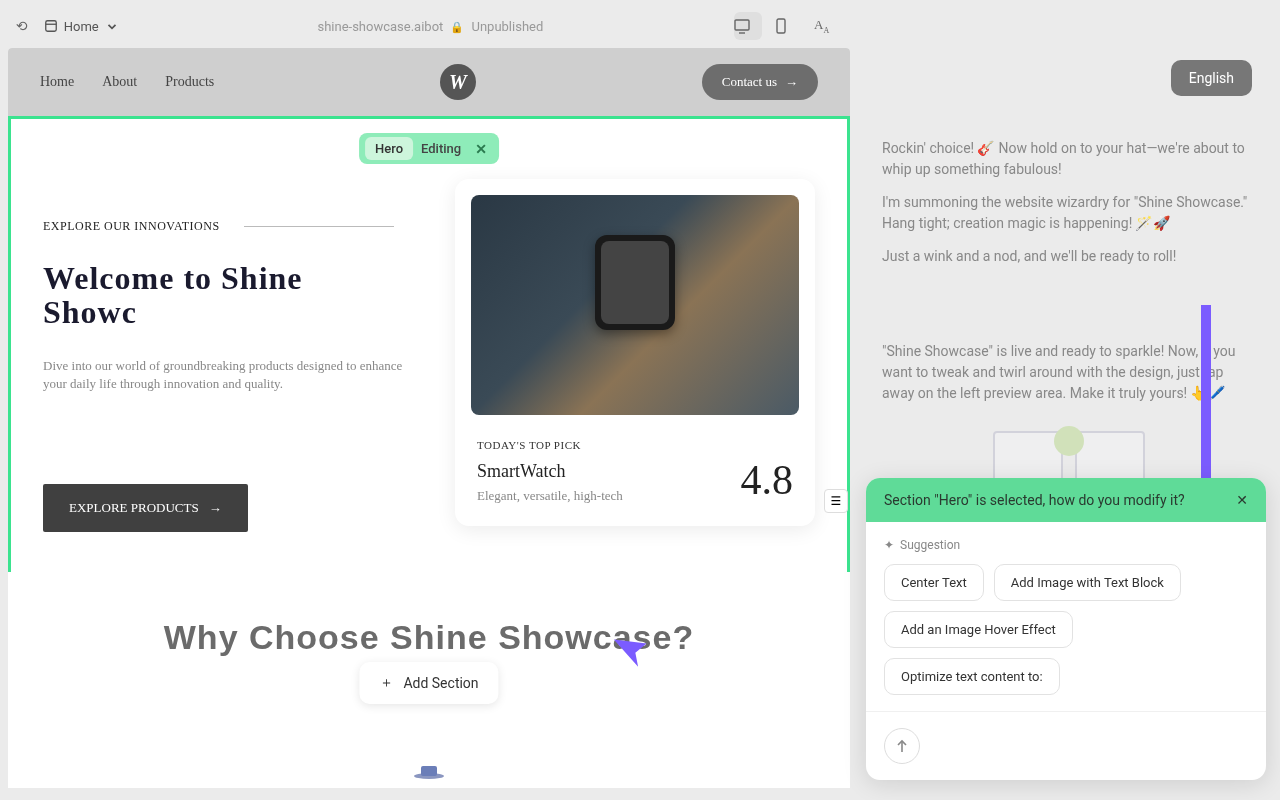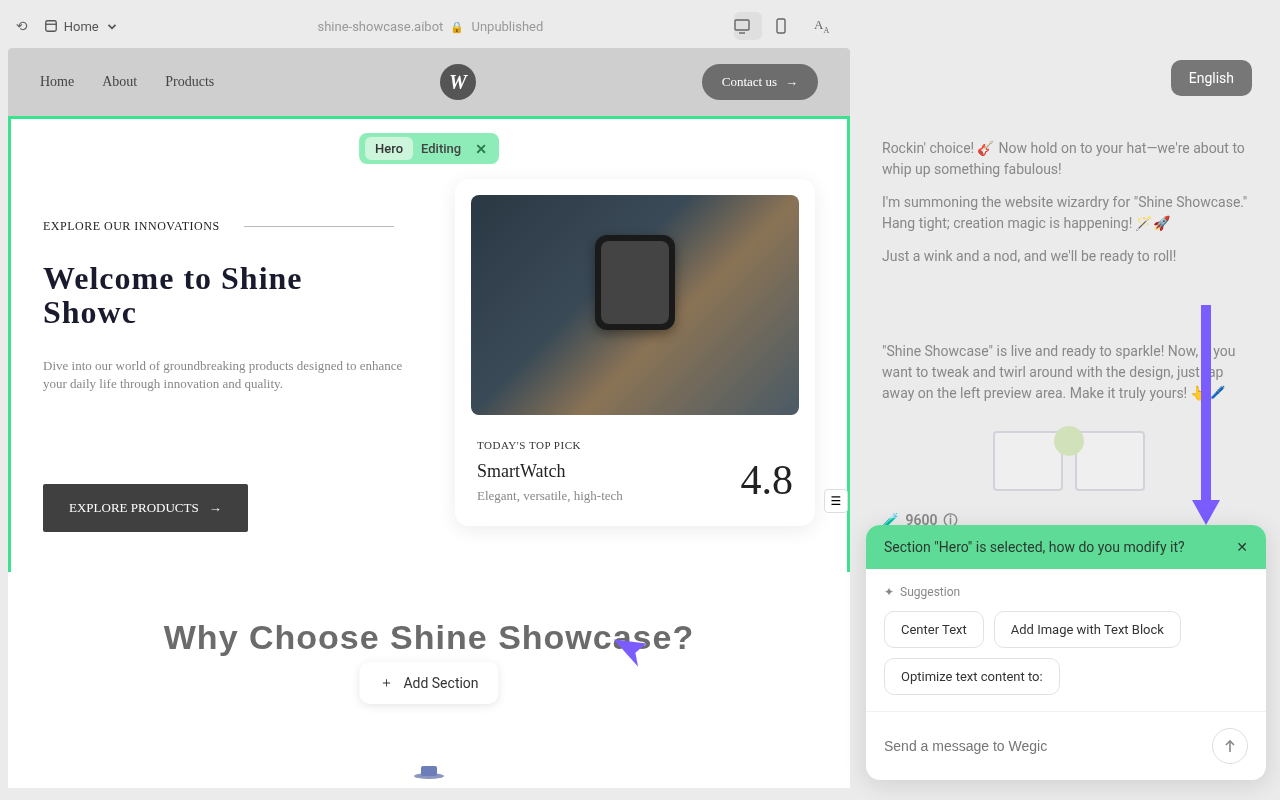--- a/index.html
+++ b/index.html
@@ -240,25 +240,25 @@
         <span style="cursor:pointer">✕</span>
       </div>
       <div class="suggest-body">
         <div class="suggest-label">
           <span>✦</span>
           <span>Suggestion</span>
         </div>
         <div class="suggest-chips">
           <div class="chip">Center Text</div>
           <div class="chip">Add Image with Text Block</div>
+          <div class="chip">Add an Image Hover Effect</div>
           <div class="chip">Optimize text content to:</div>
         </div>
       </div>
       <div class="compose">
-        <input type="text" placeholder="Send a message to Wegic" style="">
         <div class="send-btn">
           <svg width="16" height="16" viewBox="0 0 16 16" fill="none" stroke="currentColor" stroke-width="1.6">
               <line x1="8" y1="14" x2="8" y2="3"></line>
               <polyline points="4 7 8 3 12 7"></polyline>
             </svg>
         </div>
       </div>
     </div>
   </div>
 </div>

